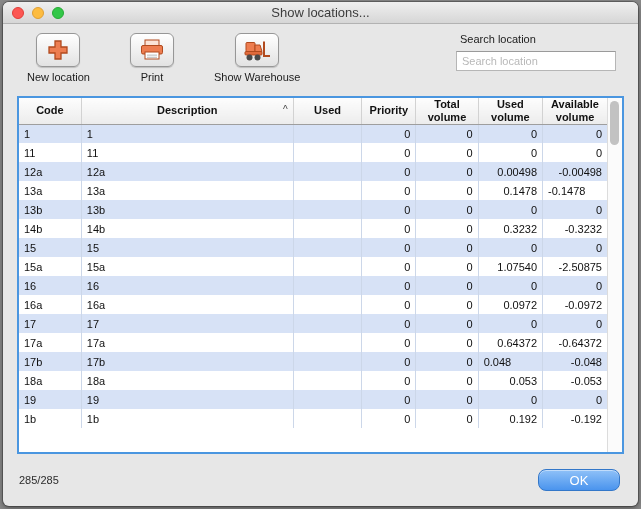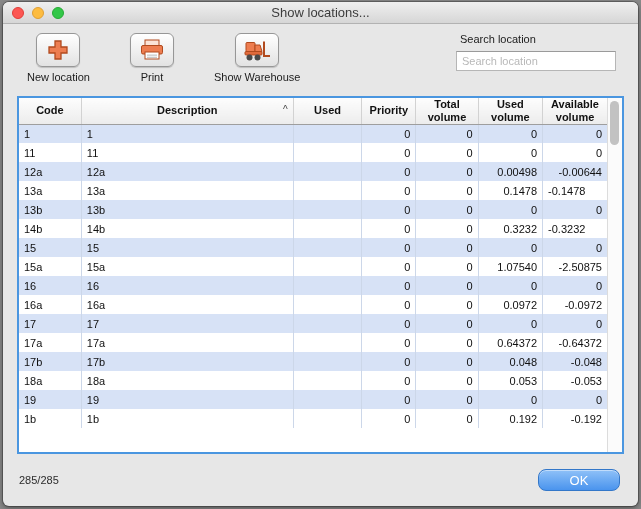--- a/index.html
+++ b/index.html
@@ -162,21 +162,21 @@
               <td style="text-align: right;">0</td>
               <td style="text-align: right;">0</td>
             </tr>
             <tr>
               <td style="text-align: left;">12a</td>
               <td style="text-align: left;">12a</td>
               <td style="text-align: left;"></td>
               <td style="text-align: right;">0</td>
               <td style="text-align: right;">0</td>
               <td style="text-align: right;">0.00498</td>
-              <td style="text-align: right;">-0.00644</td>
+              <td style="text-align: right;">-0.00498</td>
             </tr>
             <tr>
               <td style="text-align: left;">13a</td>
               <td style="text-align: left;">13a</td>
               <td style="text-align: left;"></td>
               <td style="text-align: right;">0</td>
               <td style="text-align: right;">0</td>
               <td style="text-align: right;">0.1478</td>
               <td style="text-align: left;">-0.1478</td>
             </tr>
@@ -189,21 +189,21 @@
               <td style="text-align: right;">0</td>
               <td style="text-align: right;">0</td>
             </tr>
             <tr>
               <td style="text-align: left;">14b</td>
               <td style="text-align: left;">14b</td>
               <td style="text-align: left;"></td>
               <td style="text-align: right;">0</td>
               <td style="text-align: right;">0</td>
               <td style="text-align: right;">0.3232</td>
-              <td style=" margin-top: 10px;">-0.3232</td>
+              <td style="text-align: right; margin-top: 10px;">-0.3232</td>
             </tr>
             <tr>
               <td style="text-align: left;">15</td>
               <td style="text-align: left;">15</td>
               <td style="text-align: left;"></td>
               <td style="text-align: right;">0</td>
               <td style="text-align: right;">0</td>
               <td style="text-align: right;">0</td>
               <td style="text-align: right;">0</td>
             </tr>
@@ -251,21 +251,21 @@
               <td style="text-align: right;">0</td>
               <td style="text-align: right;">0.64372</td>
               <td style="text-align: right;">-0.64372</td>
             </tr>
             <tr>
               <td style="text-align: left;">17b</td>
               <td style="text-align: left;">17b</td>
               <td style="text-align: left;"></td>
               <td style="text-align: right;">0</td>
               <td style="text-align: right;">0</td>
-              <td style="text-align: right;">0.048</td>
+              <td style="">0.048</td>
               <td style="text-align: right;">-0.048</td>
             </tr>
             <tr>
               <td style="text-align: left;">18a</td>
               <td style="text-align: left;">18a</td>
               <td style="text-align: left;"></td>
               <td style="text-align: right;">0</td>
               <td style="text-align: right;">0</td>
               <td style="text-align: right;">0.053</td>
               <td style="text-align: right;">-0.053</td>

